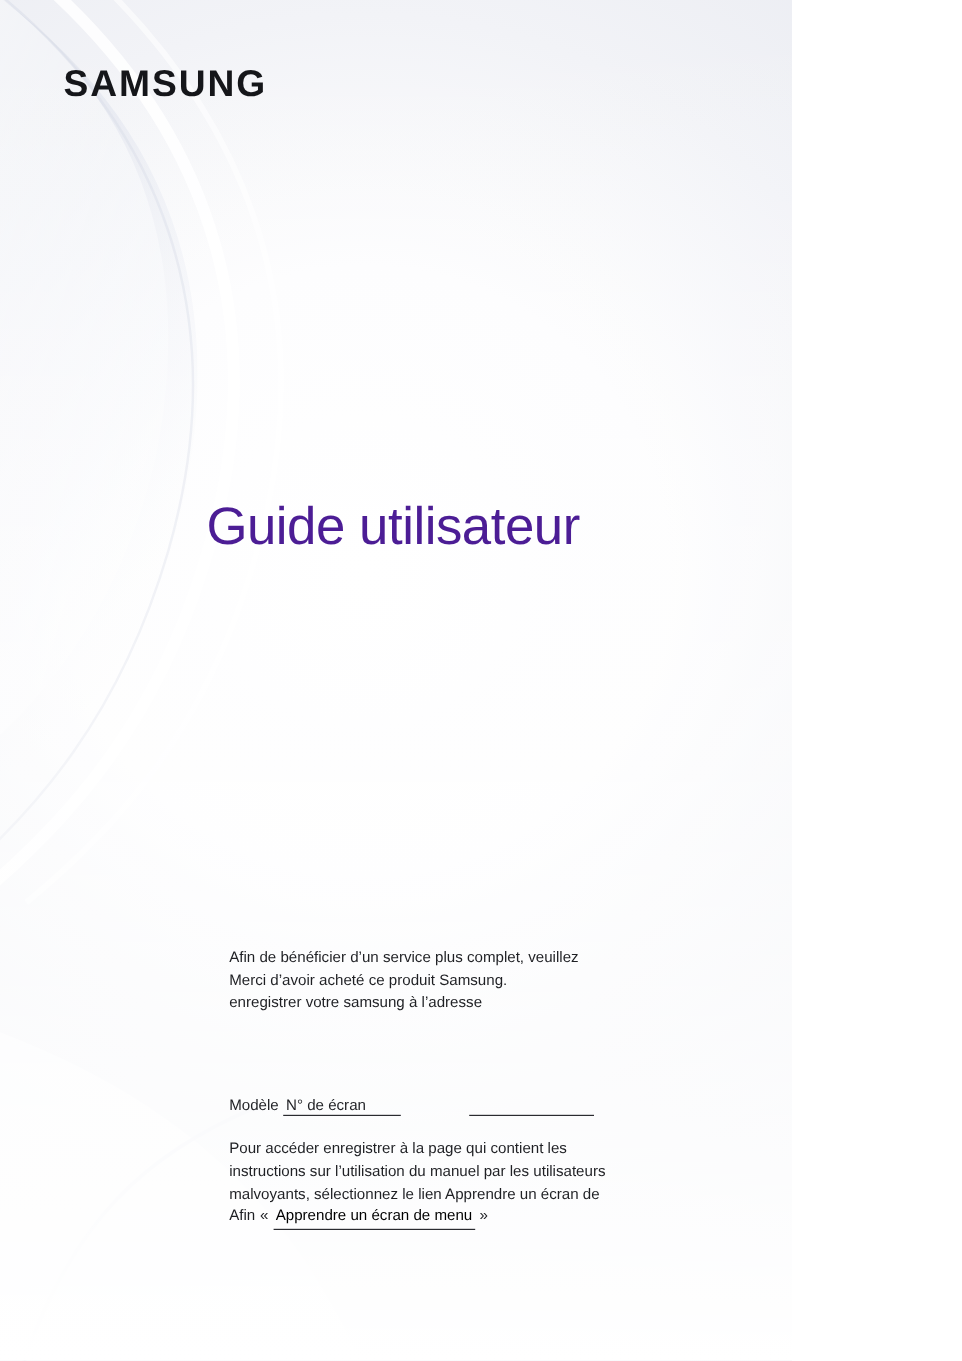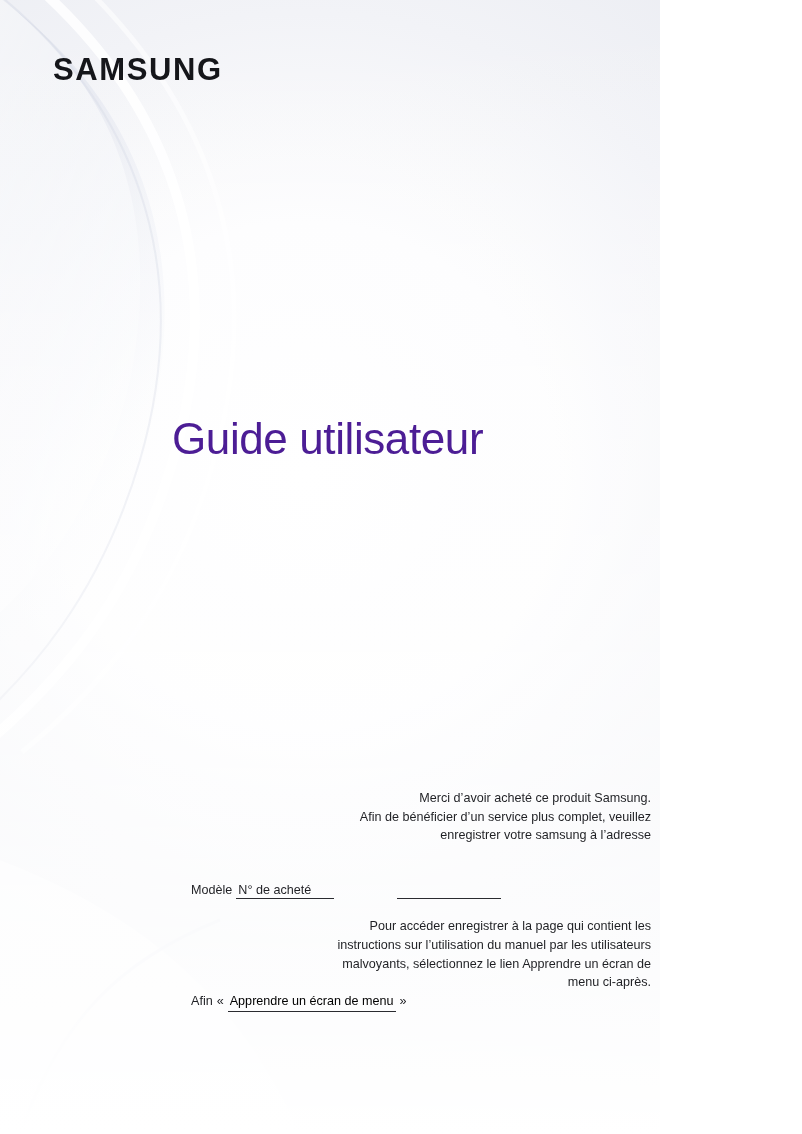--- a/index.html
+++ b/index.html
@@ -8,21 +8,20 @@
     height: 1134px;
     overflow: hidden;
     font-family: "Liberation Sans", sans-serif;
   }
   .page {
     position: relative;
     width: 660px;
     height: 1134px;
     background: #ffffff;
     overflow: hidden;
-    text-align: right;
   }
   
   .bg-wash {
     position: absolute;
     inset: 0;
     background:
       radial-gradient(circle at 46% 42%, #ffffff 0%, #fdfdfe 34%, #f2f3f7 62%, #e7e9f0 100%);
   }
   .bg-wash-2 {
     position: absolute;
@@ -70,20 +69,21 @@
     font-size: 12.6px;
     line-height: 18.6px;
   }
   .footer p { margin: 0; }
   .small-gap { height: 18px; }
 
   .model-row {
     display: flex;
     align-items: flex-end;
     gap: 0;
+    margin-top: 31px;
   }
   .model-label { white-space: pre; }
   .uline {
     display: inline-block;
     border-bottom: 1px solid #2a2b30;
     height: 15px;
     vertical-align: bottom;
   }
   .u1 { width: 98px; margin-left: 4px; }
   .u2 { width: 104px; margin-left: 86px; }
@@ -141,42 +141,41 @@
     </svg>
   </div>
 
   <div class="bg-wash-2"></div>
 
   <div class="logo">SAMSUNG</div>
 
   <h1 class="title">Guide utilisateur</h1>
 
   <div class="footer">
+    <p>Afin de bénéficier d’un service plus complet, veuillez</p>
     <p>Merci d’avoir acheté ce produit Samsung.</p>
-    <p>Afin de bénéficier d’un service plus complet, veuillez</p>
     <p>enregistrer votre samsung à l’adresse</p>
 
     <div class="small-gap"></div>
 
 
     <div class="small-gap"></div>
 
     <div class="model-row">
       <span class="model-label">Modèle</span>
       <span class="uline u1"></span>
-      <span class="model-label" style="margin-left:-96px;">N° de acheté</span>
+      <span class="model-label" style="margin-left:-96px;">N° de écran</span>
       <span class="uline u2"></span>
     </div>
 
     <div class="small-gap"></div>
 
     <p>Pour accéder enregistrer à la page qui contient les</p>
     <p>instructions sur l’utilisation du manuel par les utilisateurs</p>
     <p>malvoyants, sélectionnez le lien Apprendre un écran de</p>
-    <p>menu ci-après.</p>
 
     <div class="link-row">
       <span>Afin</span>
       <span class="guil">«</span>
       <a class="link-text" href="#">Apprendre un écran de menu</a>
       <span class="guil">»</span>
     </div>
   </div>
 
 </div>

